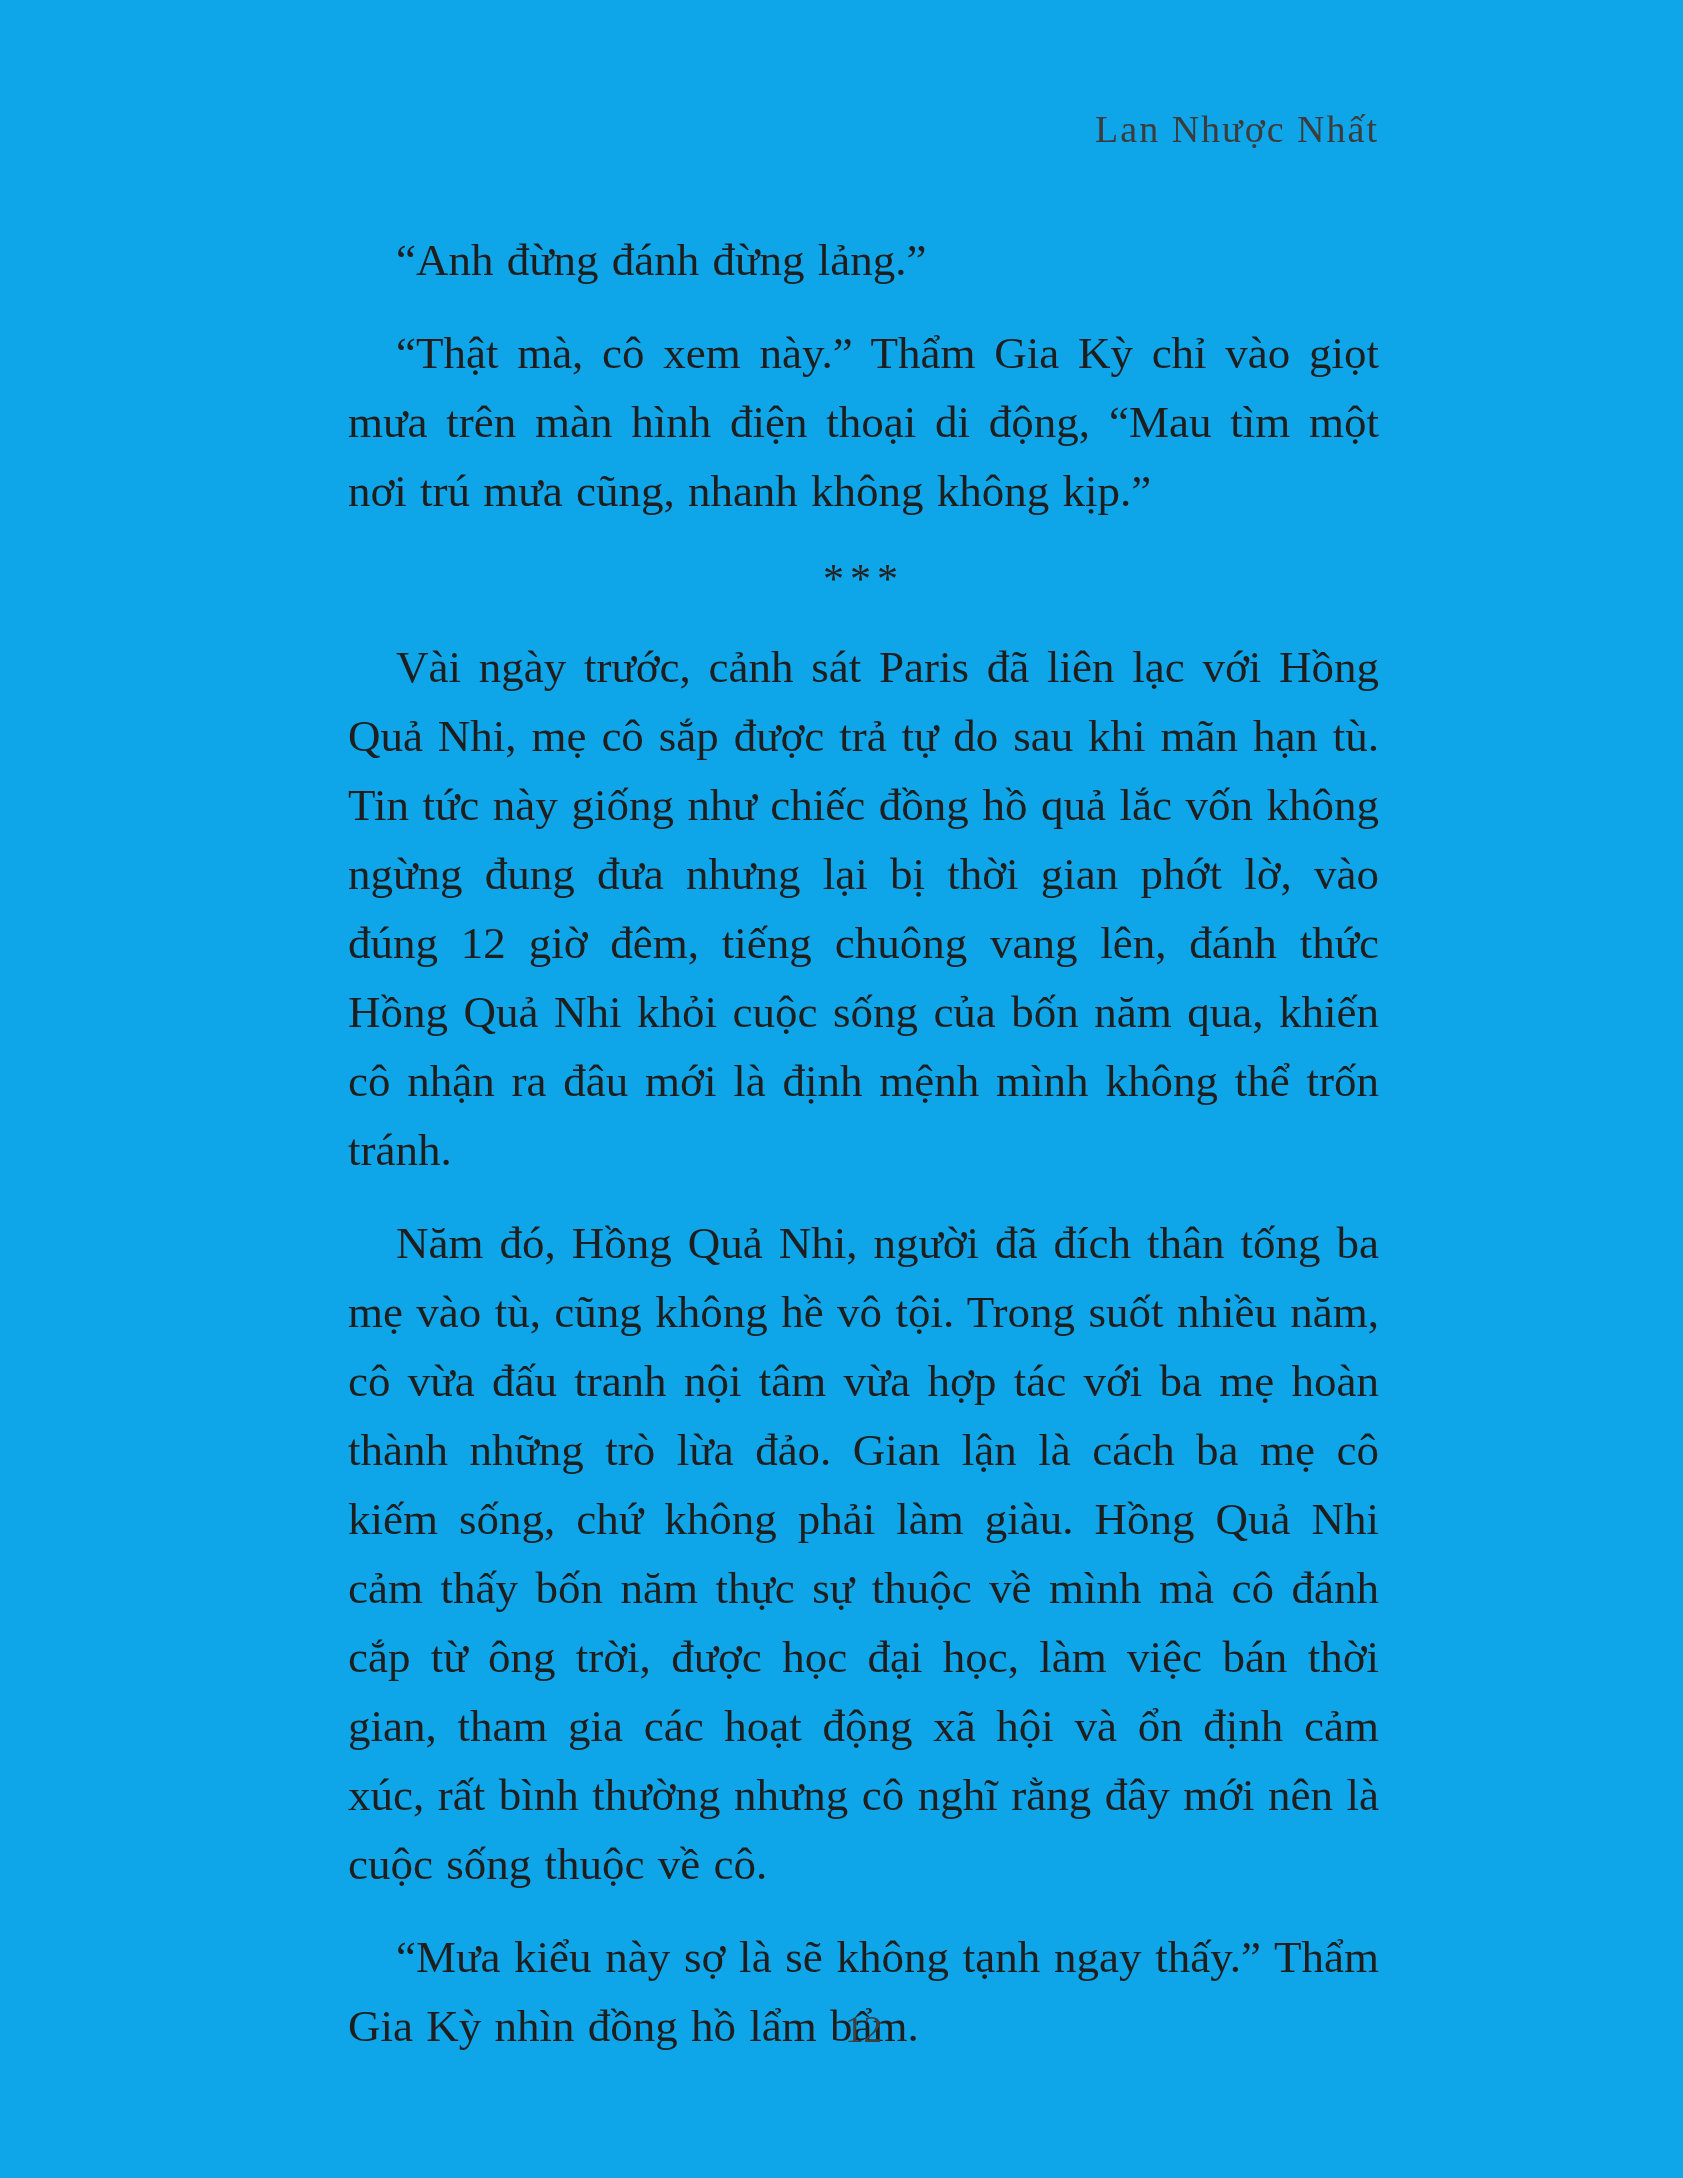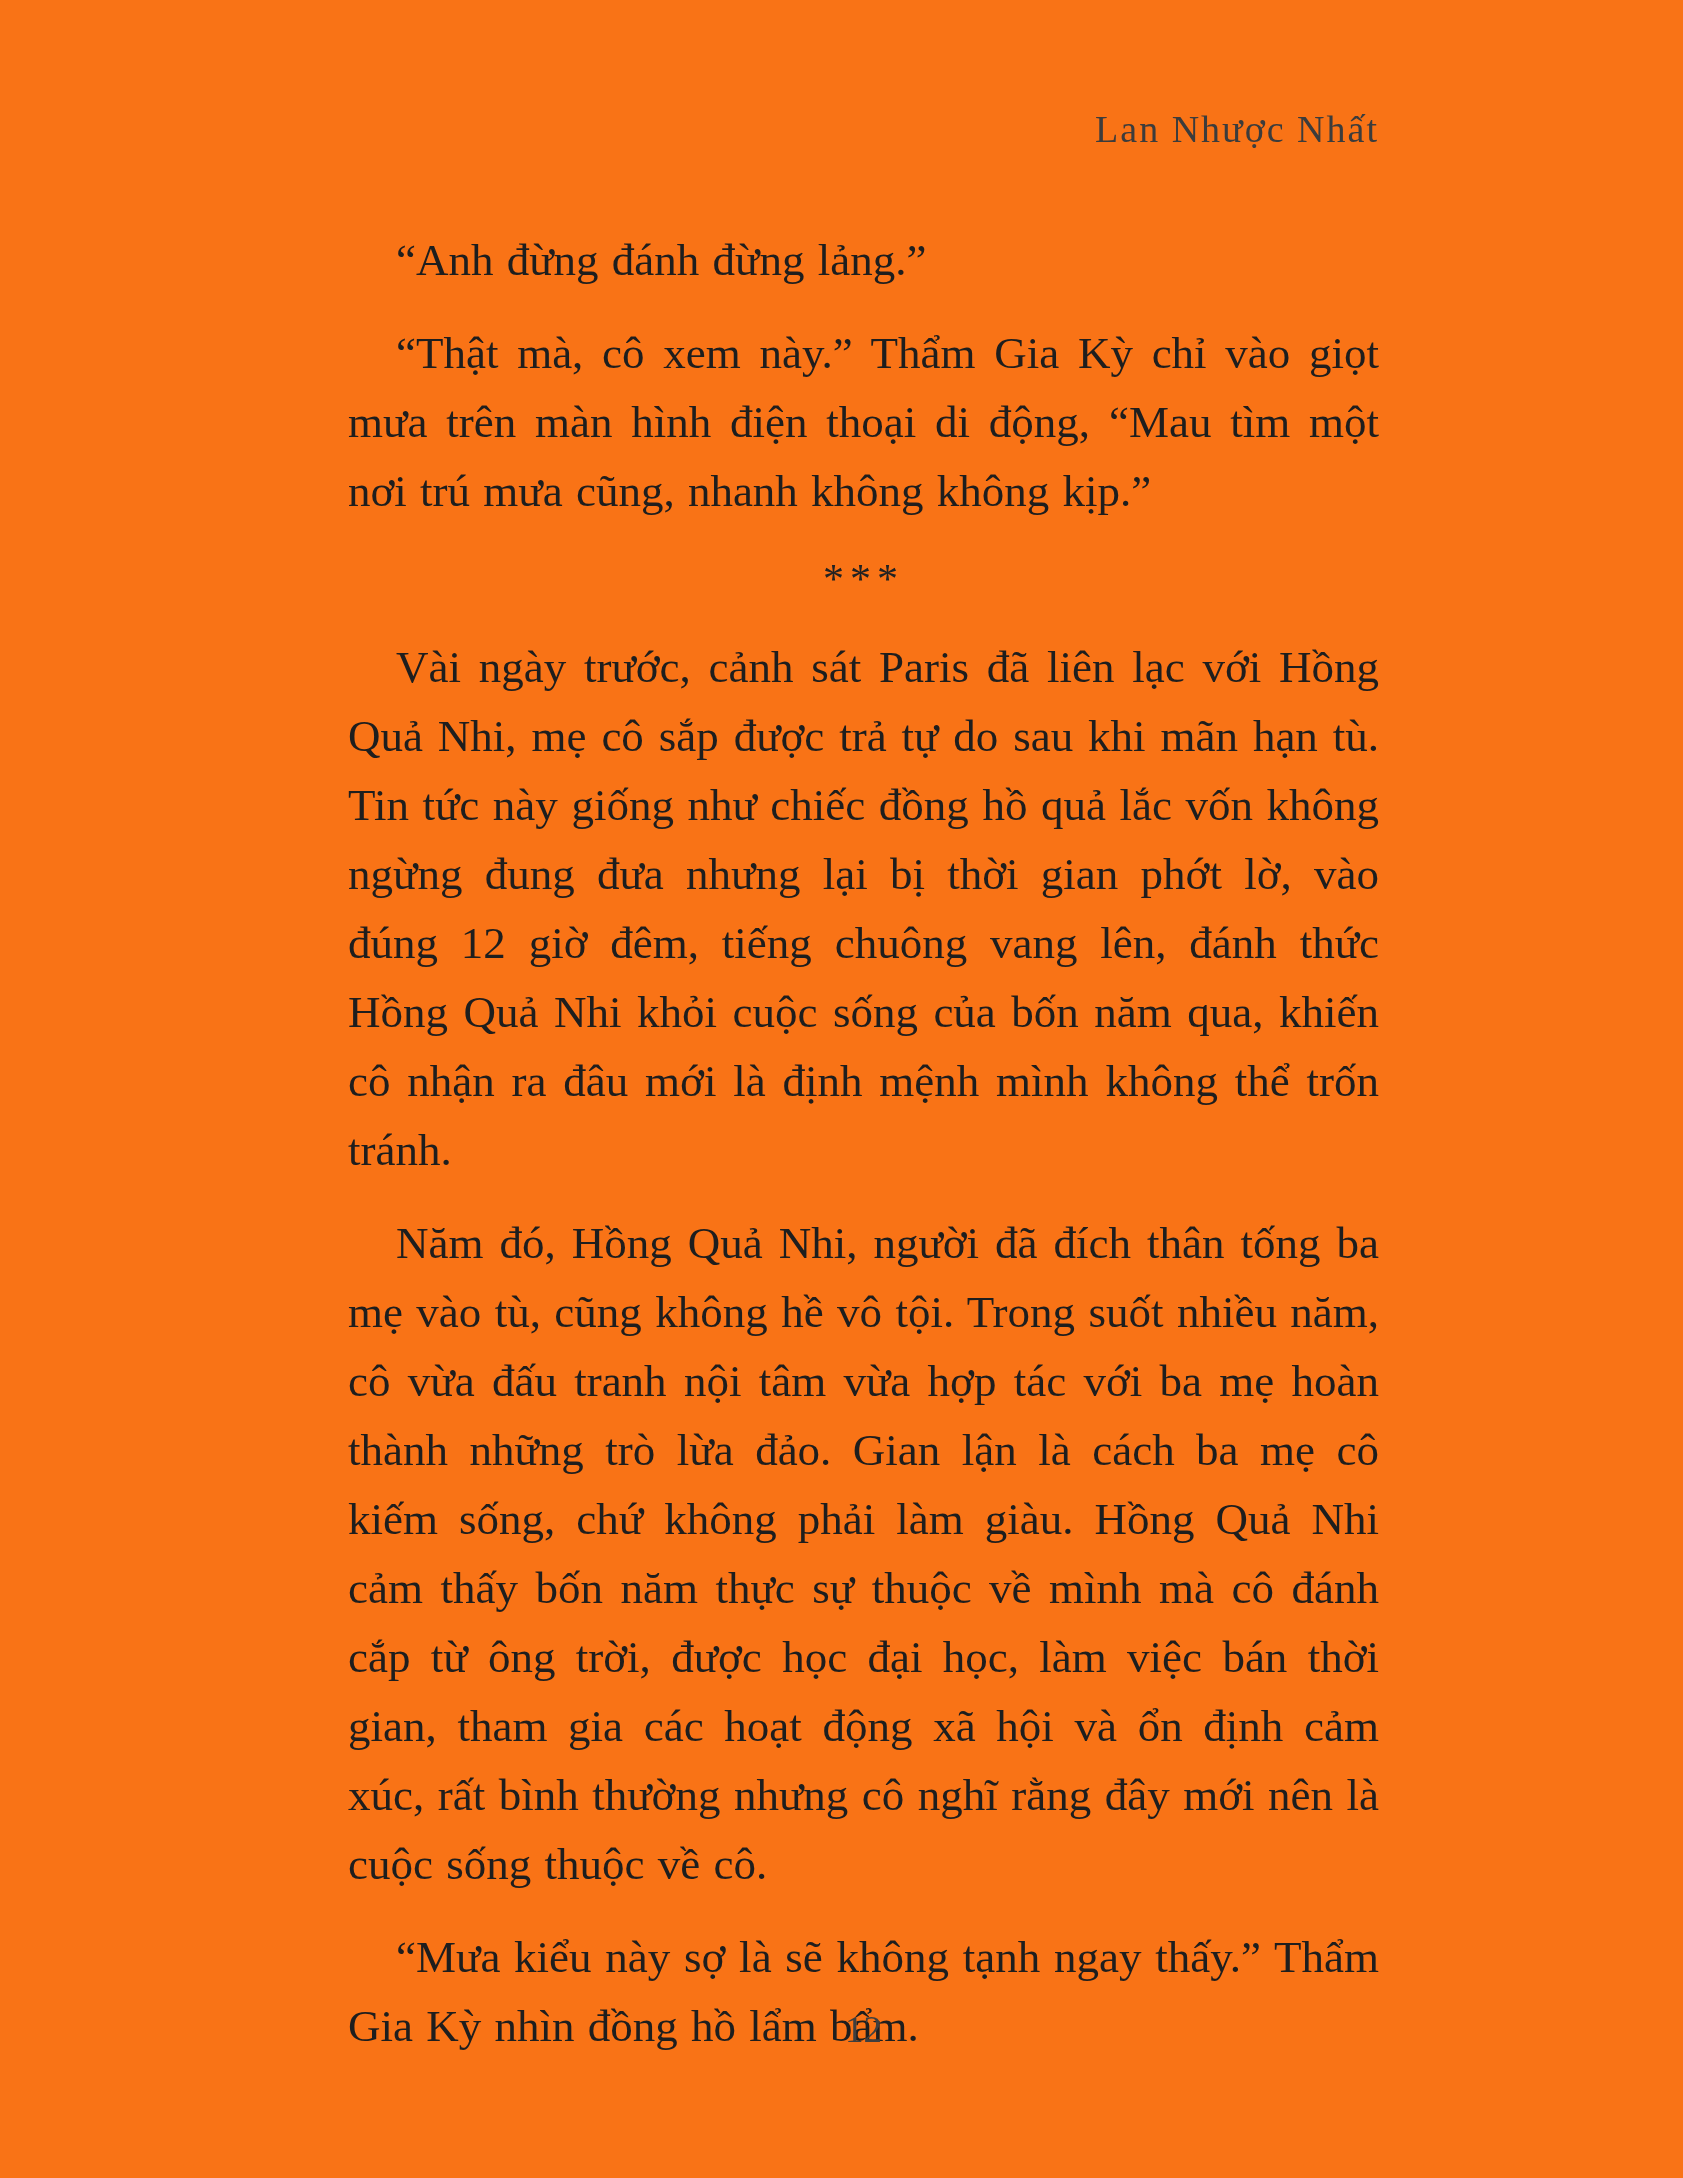--- a/index.html
+++ b/index.html
@@ -5,21 +5,21 @@
   * { margin: 0; padding: 0; box-sizing: border-box; }
 
   html, body {
     background: #ffffff;
   }
 
   .page {
     position: relative;
     width: 1683px;
     height: 2178px;
-    background: #f97316;
+    background: #0ea5e9;
     font-family: "Liberation Serif", "DejaVu Serif", serif;
     color: #1b1b1b;
     overflow: hidden;
   }
 
   .running-header {
     position: absolute;
     top: 107px;
     left: 348px;
     width: 1031px;

